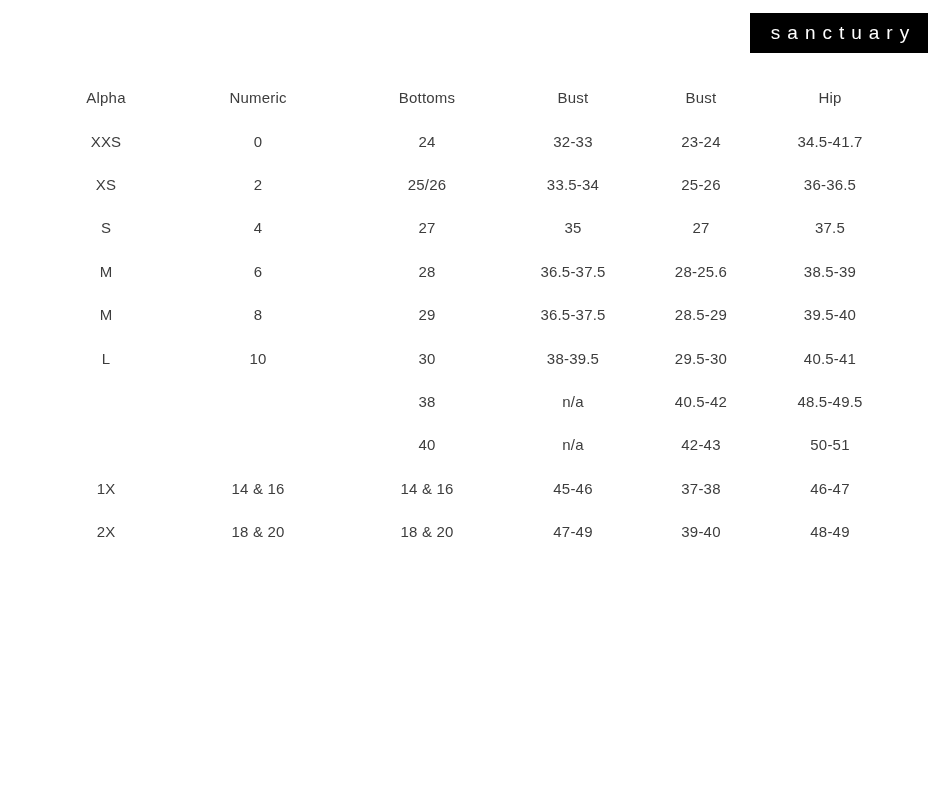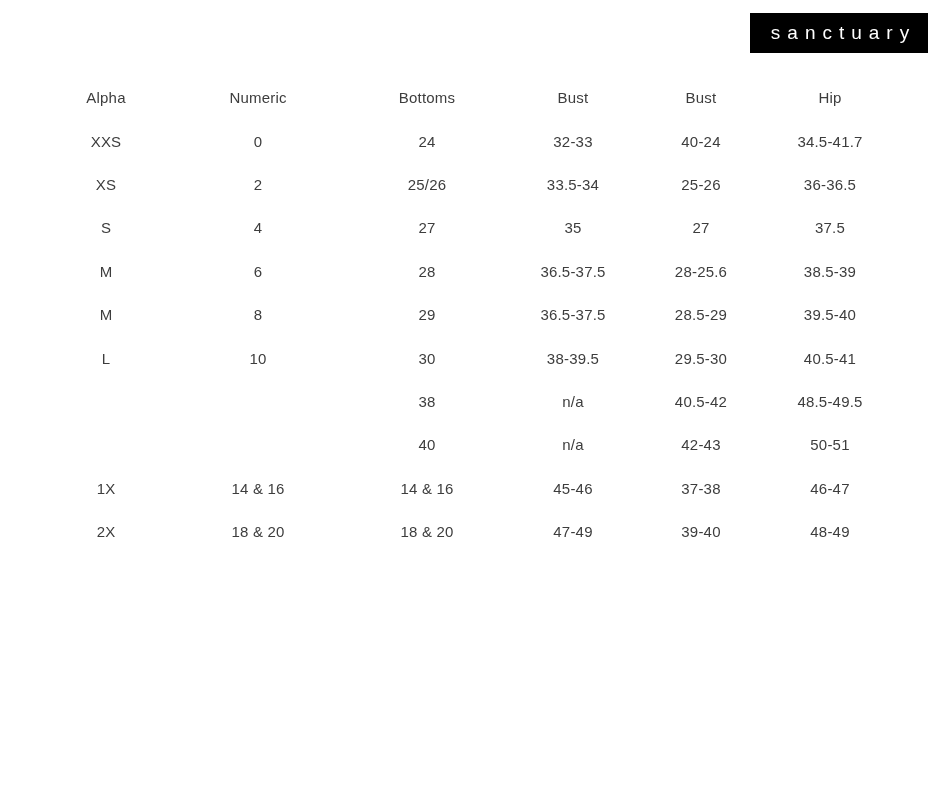--- a/index.html
+++ b/index.html
@@ -84,21 +84,21 @@
       <th>Bust</th>
       <th>Hip</th>
     </tr>
   </thead>
   <tbody id="size-chart-body">
       <tr>
         <td>XXS</td>
         <td>0</td>
         <td>24</td>
         <td>32-33</td>
-        <td>40-24</td>
+        <td>23-24</td>
         <td>34.5-41.7</td>
       </tr>
       <tr>
         <td>XS</td>
         <td>2</td>
         <td>25/26</td>
         <td>33.5-34</td>
         <td>25-26</td>
         <td>36-36.5</td>
       </tr>

